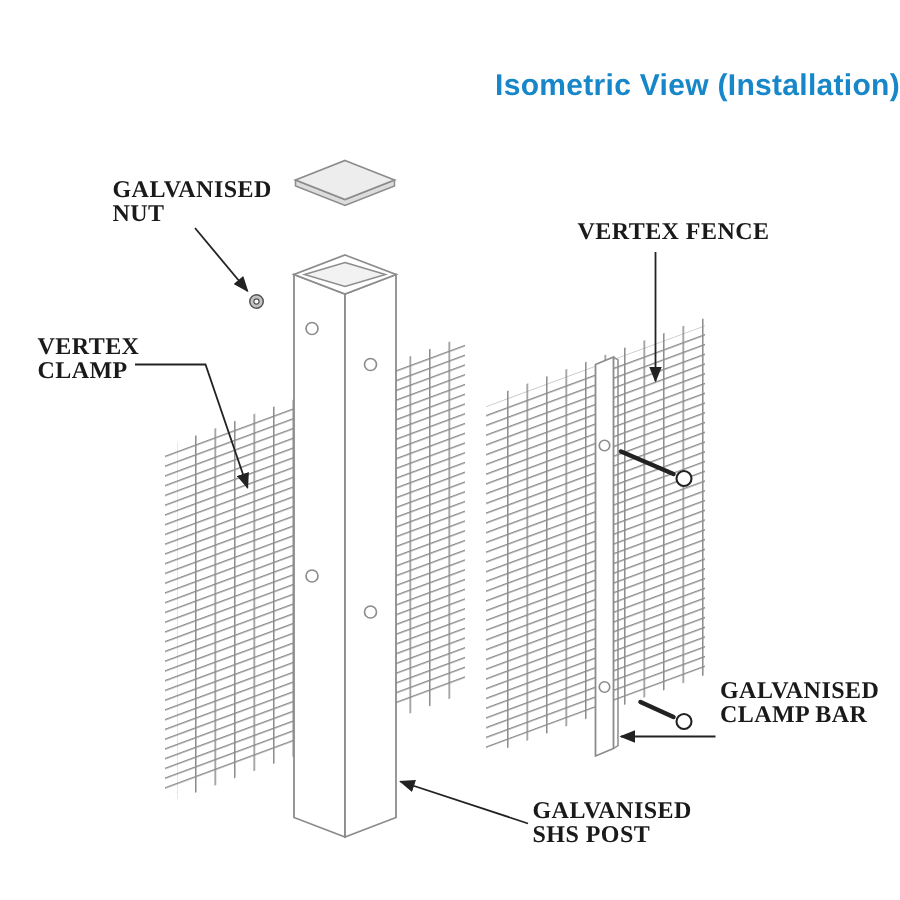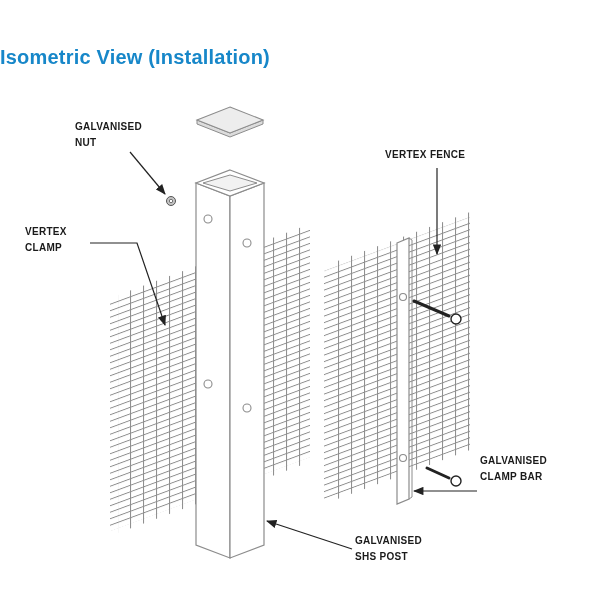--- a/index.html
+++ b/index.html
@@ -3,27 +3,27 @@
 <meta charset="utf-8">
 <style>
   * { margin:0; padding:0; box-sizing:border-box; }
   html,body { background:#fff; font-family:"Liberation Sans", sans-serif; }
   .stage {
     position:relative; width:600px; height:600px;
     background:var(--background,#ffffff); overflow:hidden;
   }
   .title {
     position:absolute; top:46px; left:0; width:100%;
-    text-align:left; font-size:20px; font-weight:700;
+    text-align:right; font-size:20px; font-weight:700;
     color:var(--title,#1787c9); letter-spacing:0.2px;
   }
   .label {
-    position:absolute; font-size:10px; line-height:15.5px;
+    position:absolute; font-size:16px; line-height:15.5px;
     font-weight:600; color:var(--label-text,#1a1a1a);
-    white-space:pre-line; letter-spacing:0.3px;
+    white-space:pre-line; letter-spacing:0.3px;font-family:Liberation Serif, serif;
   }
   .lbl-nut        { left:75px;  top:119px; }
   .lbl-vf-left    { left:25px;  top:224px; }
   .lbl-vf-right   { left:385px; top:147px; }
   .lbl-clamp      { left:480px; top:453px; }
   .lbl-shs        { left:355px; top:533px; text-align:left; }
   svg.diagram { position:absolute; left:0; top:0; }
   .wire       { stroke:var(--line,#8c8c8c); stroke-width:1; }
   .edge       { stroke:var(--line,#8c8c8c); stroke-width:1.2; fill:#fff; }
   .edge-thin  { stroke:var(--line,#8c8c8c); stroke-width:1;   fill:none; }

